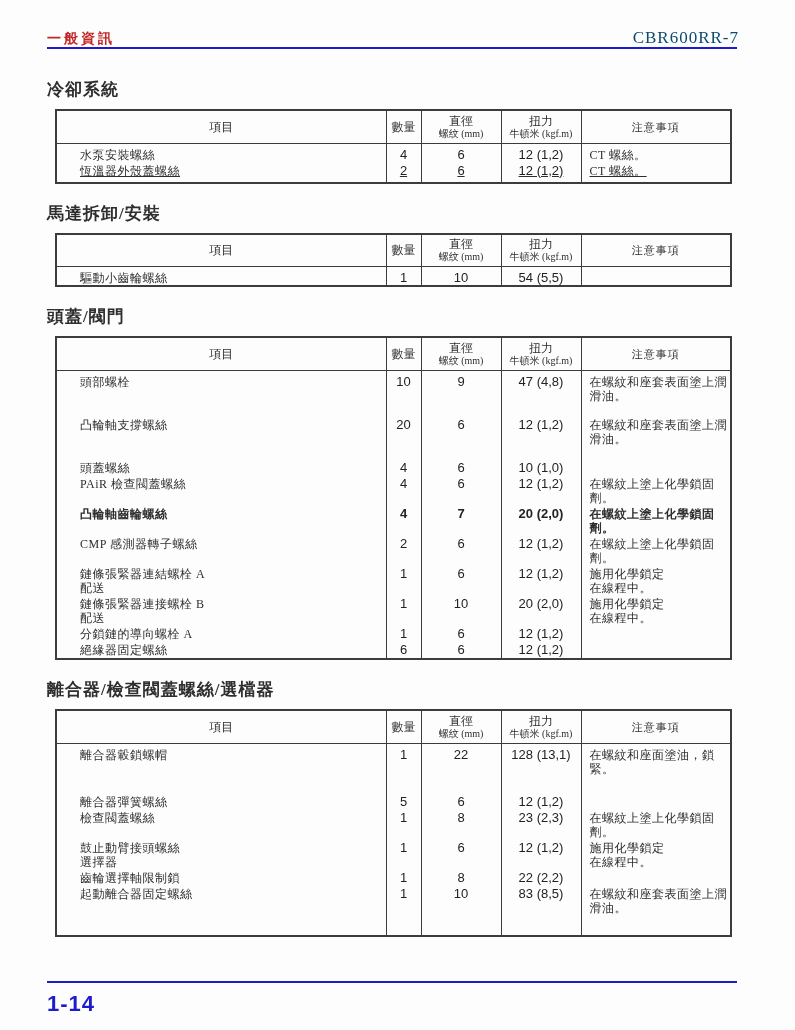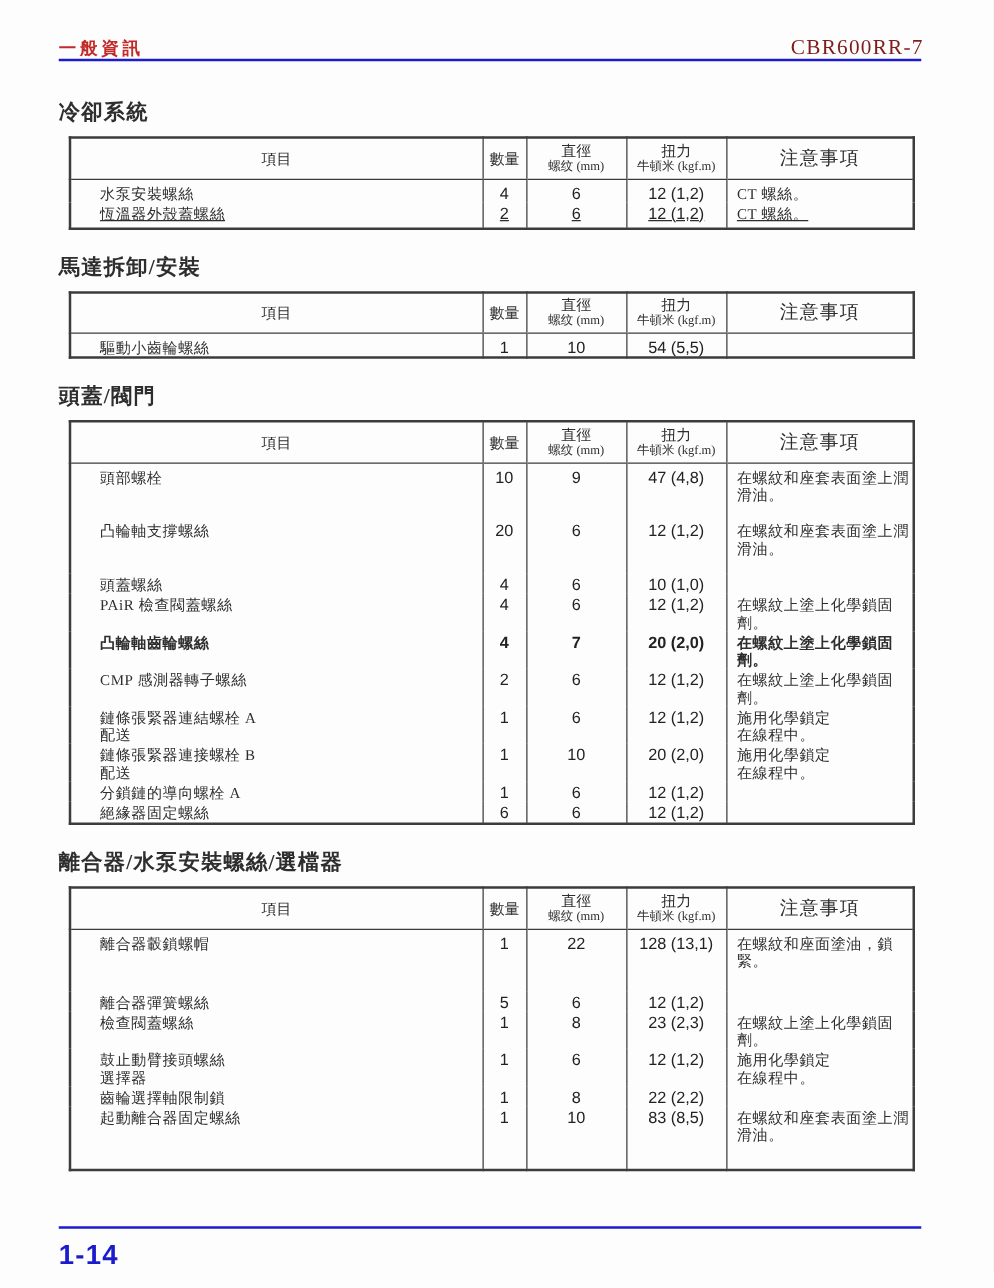--- a/index.html
+++ b/index.html
@@ -10,42 +10,42 @@
   .page{
     position:relative; width:795px; height:1030px; background:var(--paper);
     font-family:"Liberation Serif","DejaVu Serif",serif; color:var(--ink);
     overflow:hidden; margin:0 auto;
   }
   .page-header{
     position:absolute; top:28px; left:47px; right:56px;
     display:flex; justify-content:space-between; align-items:baseline;
   }
   .hl{color:var(--red); font-size:14px; font-weight:bold; letter-spacing:3px;}
-  .hr{color:#7f1d1d; font-size:17px; letter-spacing:1px; font-family:"Liberation Serif",serif;}
+  .hr{color:#0c4a6e; font-size:17px; letter-spacing:1px; font-family:"Liberation Serif",serif;}
   .rule{position:absolute; left:47px; width:690px; height:2px; background:var(--blue);}
   .rule.top{top:47px;}
   .rule.bottom{top:981px;}
   #sections{position:absolute; top:60px; left:47px; width:690px;}
   .section{margin-top:18px;}
   .section:first-child{margin-top:18px;}
   .section-title{font-size:17px; font-weight:bold; letter-spacing:1px; margin-bottom:8px;}
   table.spec-table{
     border-collapse:collapse; table-layout:fixed; width:675px; margin-left:8px;
     border:2px solid var(--border);
   }
   col.c-item{width:330px;} col.c-qty{width:35px;} col.c-dia{width:80px;}
   col.c-torque{width:80px;} col.c-notes{width:150px;}
   thead th{
     border-bottom:1.5px solid var(--border); border-left:1px solid var(--border);
     font-weight:normal; text-align:center; vertical-align:middle;
     height:33px; font-size:12px; line-height:14px; padding:2px 1px;
   }
   thead th:first-child{border-left:none;}
   th .sub{display:block; font-size:10px; line-height:12px;}
-  th.small-head{font-size:15px; letter-spacing:1px;margin-left:44px;}
+  th.small-head{font-size:11px; letter-spacing:1px;margin-left:44px;}
   tbody td{
     border-left:1px solid var(--border); vertical-align:top;
     font-size:12px; line-height:14px; padding-top:2px;
   }
   tbody td:first-child{border-left:none;}
   tbody tr:first-child td{padding-top:4px;}
   td.item{padding-left:23px; padding-right:4px; letter-spacing:0.5px;}
   td.num{
     text-align:center; font-family:"Liberation Sans","DejaVu Sans",sans-serif;
     font-size:13px; line-height:14px; color:#222;
@@ -271,21 +271,21 @@
               </td>
               <td class="num">6</td>
               <td class="num">6</td>
               <td class="num">12 (1,2)</td>
               <td class="notes"></td>
             </tr>
           </tbody>
         </table>
       </div>
       <div class="section">
-        <div class="section-title">離合器/水泵安裝螺絲/選檔器</div>
+        <div class="section-title">離合器/檢查閥蓋螺絲/選檔器</div>
         <table class="spec-table">
           <colgroup>
             <col class="c-item">
             <col class="c-qty">
             <col class="c-dia">
             <col class="c-torque">
             <col class="c-notes">
           </colgroup>
           <thead>
             <tr>

